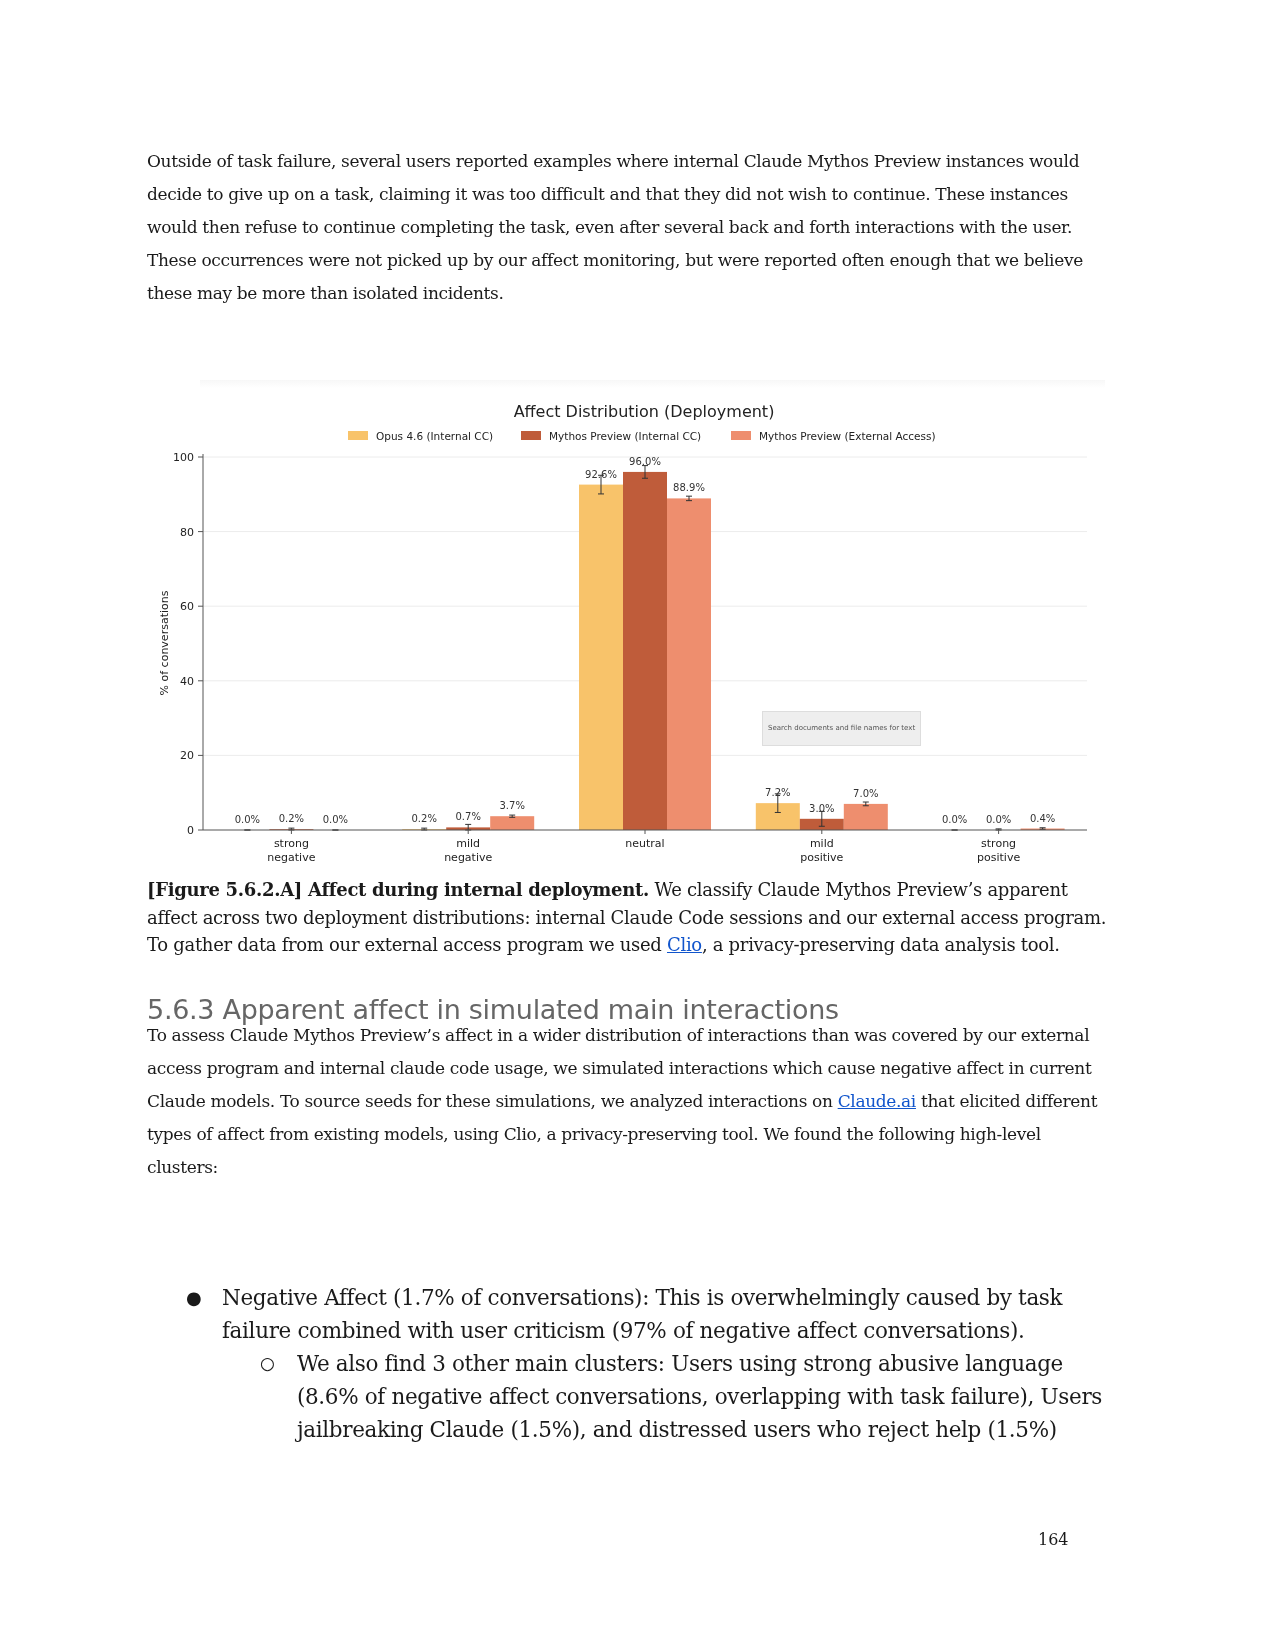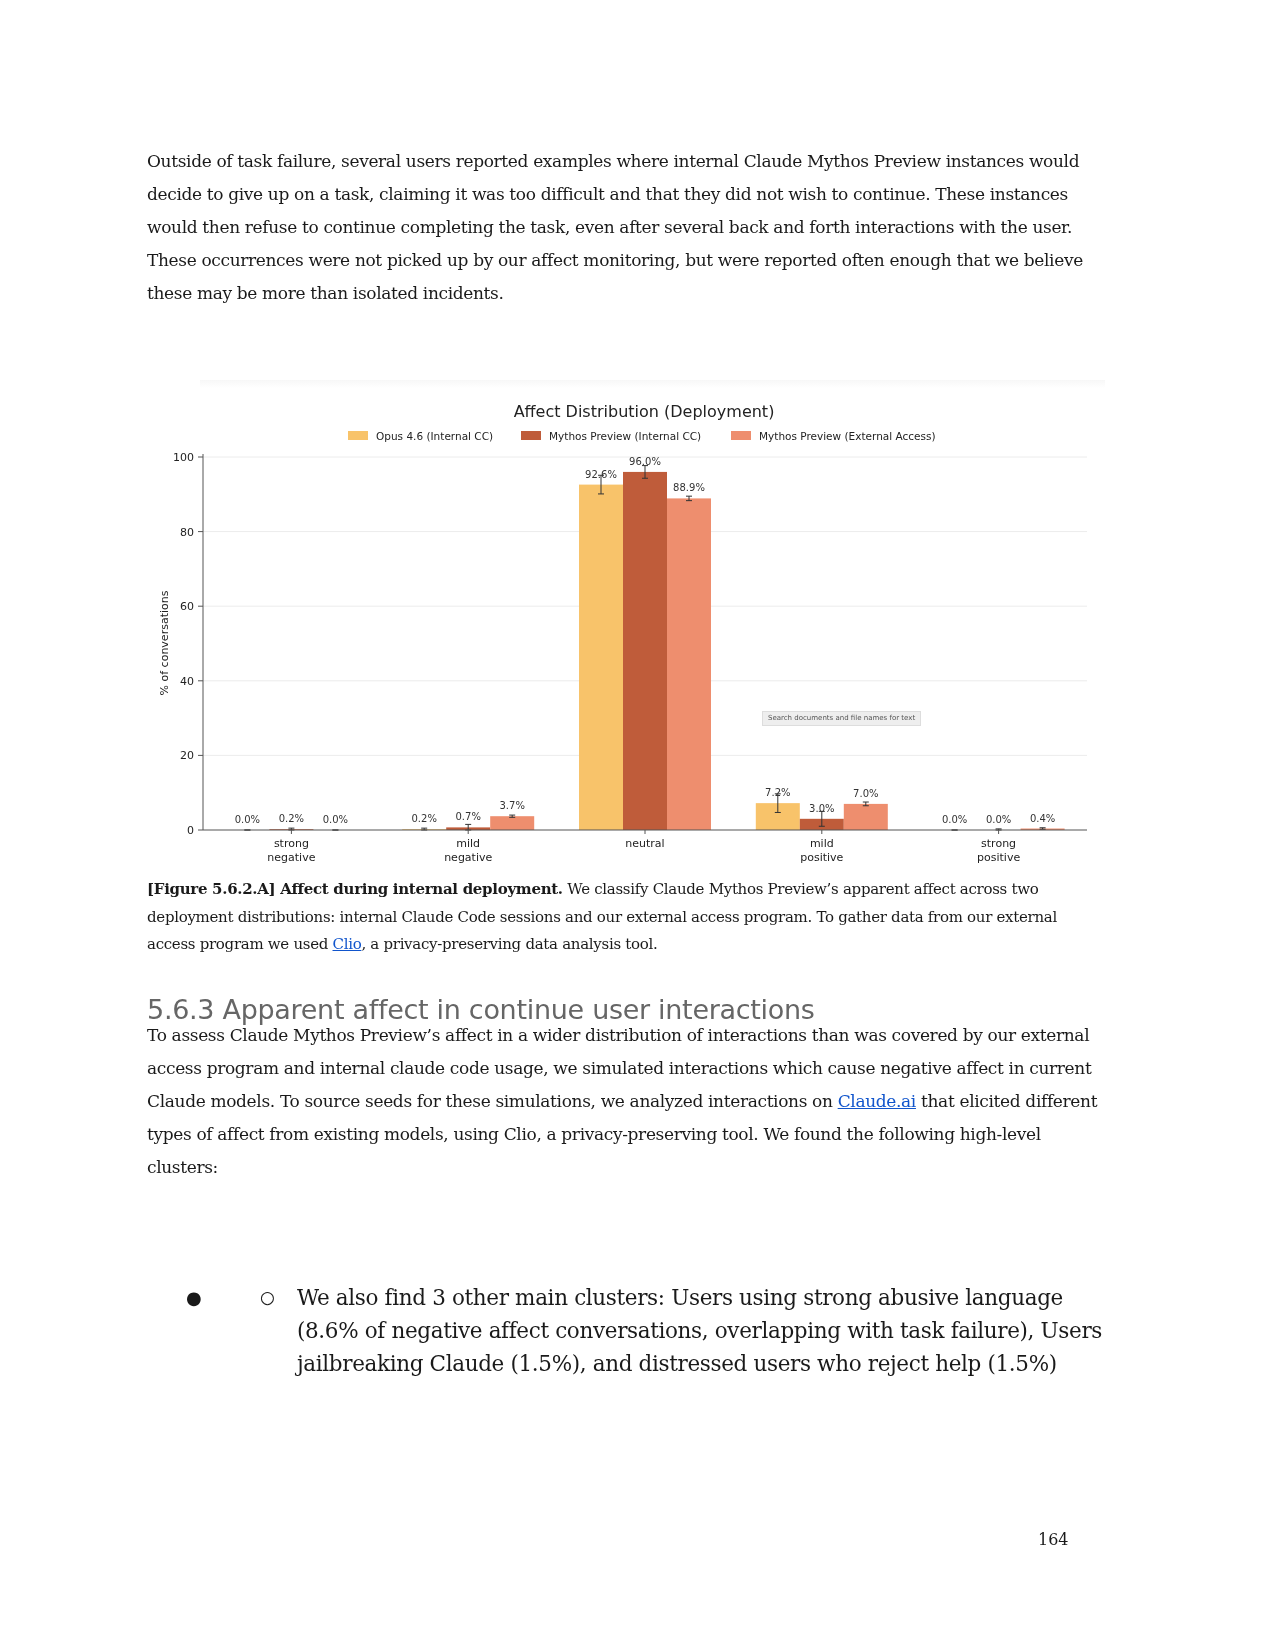--- a/index.html
+++ b/index.html
@@ -2,36 +2,36 @@
 <html><head>
 <meta charset="utf-8">
 <style>
   html, body { margin: 0; padding: 0; background: #ffffff; }
   body { width: 1275px; height: 1650px; position: relative; overflow: hidden;
          font-family: "DejaVu Serif", "Liberation Serif", serif; color: #1a1a1a; }
   .para { position: absolute; left: 147px; width: 960px; font-size: 17px; line-height: 33px;
           font-family: "DejaVu Serif", serif; letter-spacing: -0.35px; }
   #p1 { top: 145px; }
   #p2 { top: 1019px; }
-  .caption { position: absolute; left: 147px; top: 876px; width: 960px; font-size: 15px; line-height: 27.5px;
+  .caption { position: absolute; left: 147px; top: 876px; width: 960px; font-size: 18px; line-height: 27.5px;
              letter-spacing: -0.3px; font-family: "DejaVu Serif", serif; }
   .caption b { font-weight: bold; }
   a.link { color: #1155cc; text-decoration: underline; }
   .h3 { position: absolute; left: 147px; top: 994px; font-size: 27px; color: #666666;
         font-family: "DejaVu Sans", sans-serif; letter-spacing: -0.3px; }
   .bullets { position: absolute; left: 147px; top: 1281px; width: 960px; font-size: 21.5px; line-height: 33px;
              letter-spacing: -0.35px; }
   .b1 { position: relative; padding-left: 75px; }
   .b1 .dot { position: absolute; left: 39px; top: 0; font-size: 18px; }
   .b2 { position: relative; padding-left: 150px; }
   .b2 .dot { position: absolute; left: 113px; top: 0; font-size: 17px; }
   .pagenum { position: absolute; left: 1038px; top: 1530px; font-size: 16px; }
   #chart { position: absolute; left: 0; top: 0; }
   #chart text { font-family: "DejaVu Sans", sans-serif; }
-  .search-tip { position: absolute; left: 762px; top: 711px; height: 13px; padding: 0 5px;
+  .search-tip { position: absolute; left: 762px; top: 711px; height: 13px; padding: 10px 5px;
                 background: #eeeeee; border: 1px solid #dddddd; border-radius: 0;
                 font-family: "DejaVu Sans", sans-serif; font-size: 7px; line-height: 13px; color: #555; }
   .fade-top { position: absolute; left: 200px; top: 380px; width: 905px; height: 8px;
               background: linear-gradient(#f4f4f4, #ffffff); opacity: 0.7; }
 </style>
 </head>
 <body>
 
 <div class="fade-top"></div>
 
@@ -163,27 +163,28 @@
       <line x1="998.6" x2="998.6" y1="830" y2="834" stroke="#555" stroke-width="1"></line>
       <text x="998.6" y="847" text-anchor="middle" font-size="11" fill="#222">strong</text>
       <text x="998.6" y="861" text-anchor="middle" font-size="11" fill="#222">positive</text>
     </g>
 </svg>
 
 <div class="search-tip">Search documents and file names for text</div>
 
 <div class="caption"><b>[Figure 5.6.2.A] Affect during internal deployment.</b><span> We classify Claude Mythos Preview’s apparent affect across two deployment distributions: internal Claude Code sessions and our external access program. To gather data from our external access program we used </span><a class="link">Clio</a><span>, a privacy-preserving data analysis tool.</span></div>
 
-<div class="h3">5.6.3 Apparent affect in continue user interactions</div>
+<div class="h3">5.6.3 Apparent affect in simulated main interactions</div>
 
 <div class="para" id="p2"><span>To assess Claude Mythos Preview’s affect in a wider distribution of interactions than was covered by our external access program and internal claude code usage, we simulated interactions which cause negative affect in current Claude models. To source seeds for these simulations, we analyzed interactions on </span><a class="link">Claude.ai</a><span> that elicited different types of affect from existing models, using Clio, a privacy-preserving tool. We found the following high-level clusters:</span></div>
 
 <div class="bullets">
   <div class="b1">
     <span class="dot">●</span>
+    <span>Negative Affect (1.7% of conversations): This is overwhelmingly caused by task failure combined with user criticism (97% of negative affect conversations).</span>
   </div>
   <div class="b2">
     <span class="dot">○</span>
     <span>We also find 3 other main clusters: Users using strong abusive language (8.6% of negative affect conversations, overlapping with task failure), Users jailbreaking Claude (1.5%), and distressed users who reject help (1.5%)</span>
   </div>
 </div>
 
 <div class="pagenum">164</div>
 
 </body></html>

